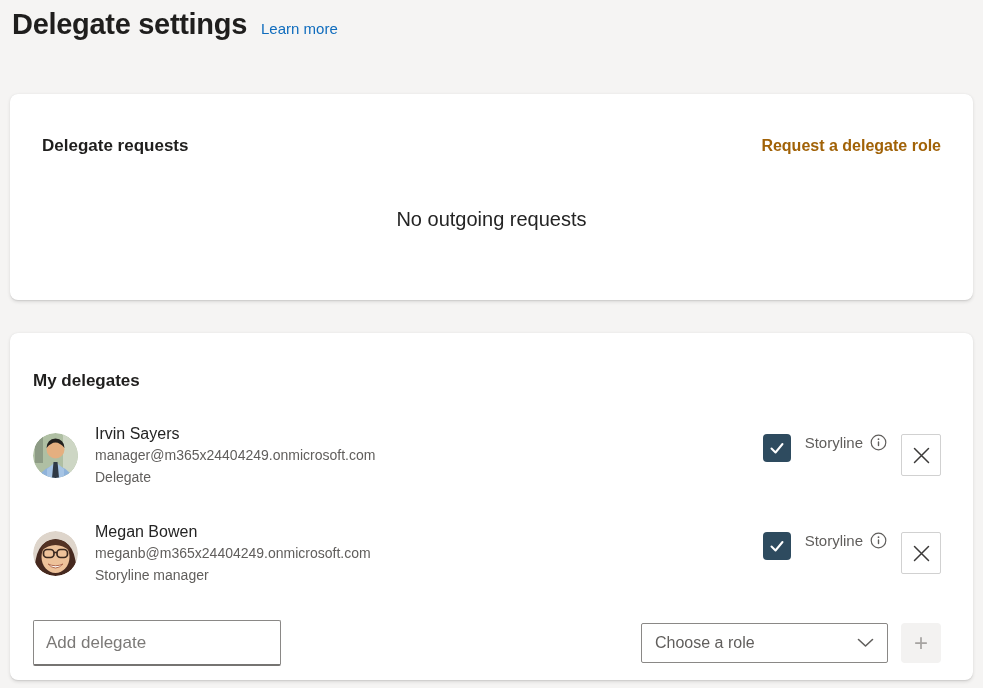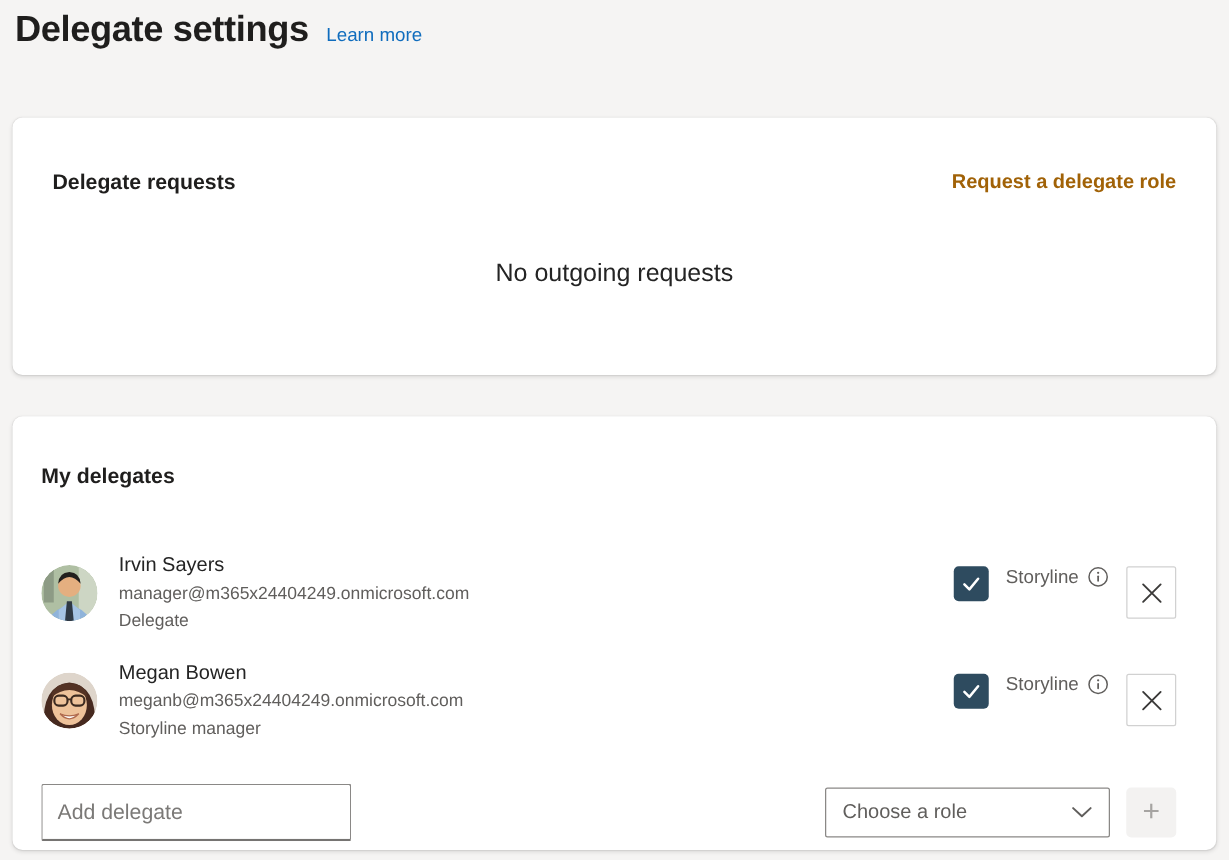--- a/index.html
+++ b/index.html
@@ -25,22 +25,22 @@
   .card-outgoing { height: 206px; padding: 42px 32px 0 32px; margin-bottom: 33px; }
   .card-delegates { height: 347px; padding: 38px 32px 0 23px; }
 
   .card-header-row { display: flex; justify-content: space-between; align-items: center; }
   .section-heading { font-size: 17px; font-weight: 700; color: #1f1e1d; }
   .request-link { font-size: 16px; font-weight: 700; color: #a16207; text-decoration: none; cursor: pointer; text-align: right; }
   .empty-message { text-align: center; font-size: 20px; color: #242424; margin-top: 52px; }
 
   
   .delegate-row { display: flex; align-items: center; }
-  .delegate-row.first { margin-top: 52px; }
-  .delegate-row.second { margin-top: 24px; }
+  .delegate-row.first { margin-top: 33px; }
+  .delegate-row.second { margin-top: 36px; }
   .avatar { width: 45px; height: 45px; border-radius: 50%; overflow: hidden; flex: 0 0 45px; }
   .avatar svg { display: block; }
   .delegate-info { margin-left: 17px; }
   .delegate-name { font-size: 16px; line-height: 20px; color: #242424; }
   .delegate-email { font-size: 14px; line-height: 17px; color: #605e5c; margin-top: 3px; }
   .delegate-role { font-size: 14px; line-height: 17px; color: #605e5c; margin-top: 5px; }
 
   .row-controls { margin-left: auto; display: flex; align-items: flex-start; }
   .checkbox {
     width: 28px; height: 28px; border-radius: 4px;
@@ -59,21 +59,21 @@
   .add-row { display: flex; align-items: center; margin-top: 36px; }
   .add-input {
     width: 248px; height: 46px;
     border: 1px solid #8a8886; border-bottom: 2px solid #767472; border-radius: 2px;
     padding: 0 12px; font-size: 17px; font-family: inherit; color: #242424;
     outline: none; background: #fff;
   }
   .add-input::placeholder { color: #7b7977; }
   .role-group { margin-left: auto; display: flex; align-items: center; }
   .role-dropdown {
-    width: 228px; height: 40px;
+    width: 247px; height: 40px;
     border: 1px solid #8a8886; border-radius: 2px; background: #fff;
     display: flex; align-items: center; padding: 0 13px;
     cursor: pointer;
   }
   .role-dropdown-value { font-size: 16px; color: #605e5c; }
   .chevron { margin-left: auto; display: flex; align-items: center; }
   .add-btn {
     width: 40px; height: 40px; margin-left: 13px;
     background: #f3f2f1; border: none; border-radius: 4px;
     font-size: 24px; line-height: 1; color: #a6a4a2; font-family: inherit;

